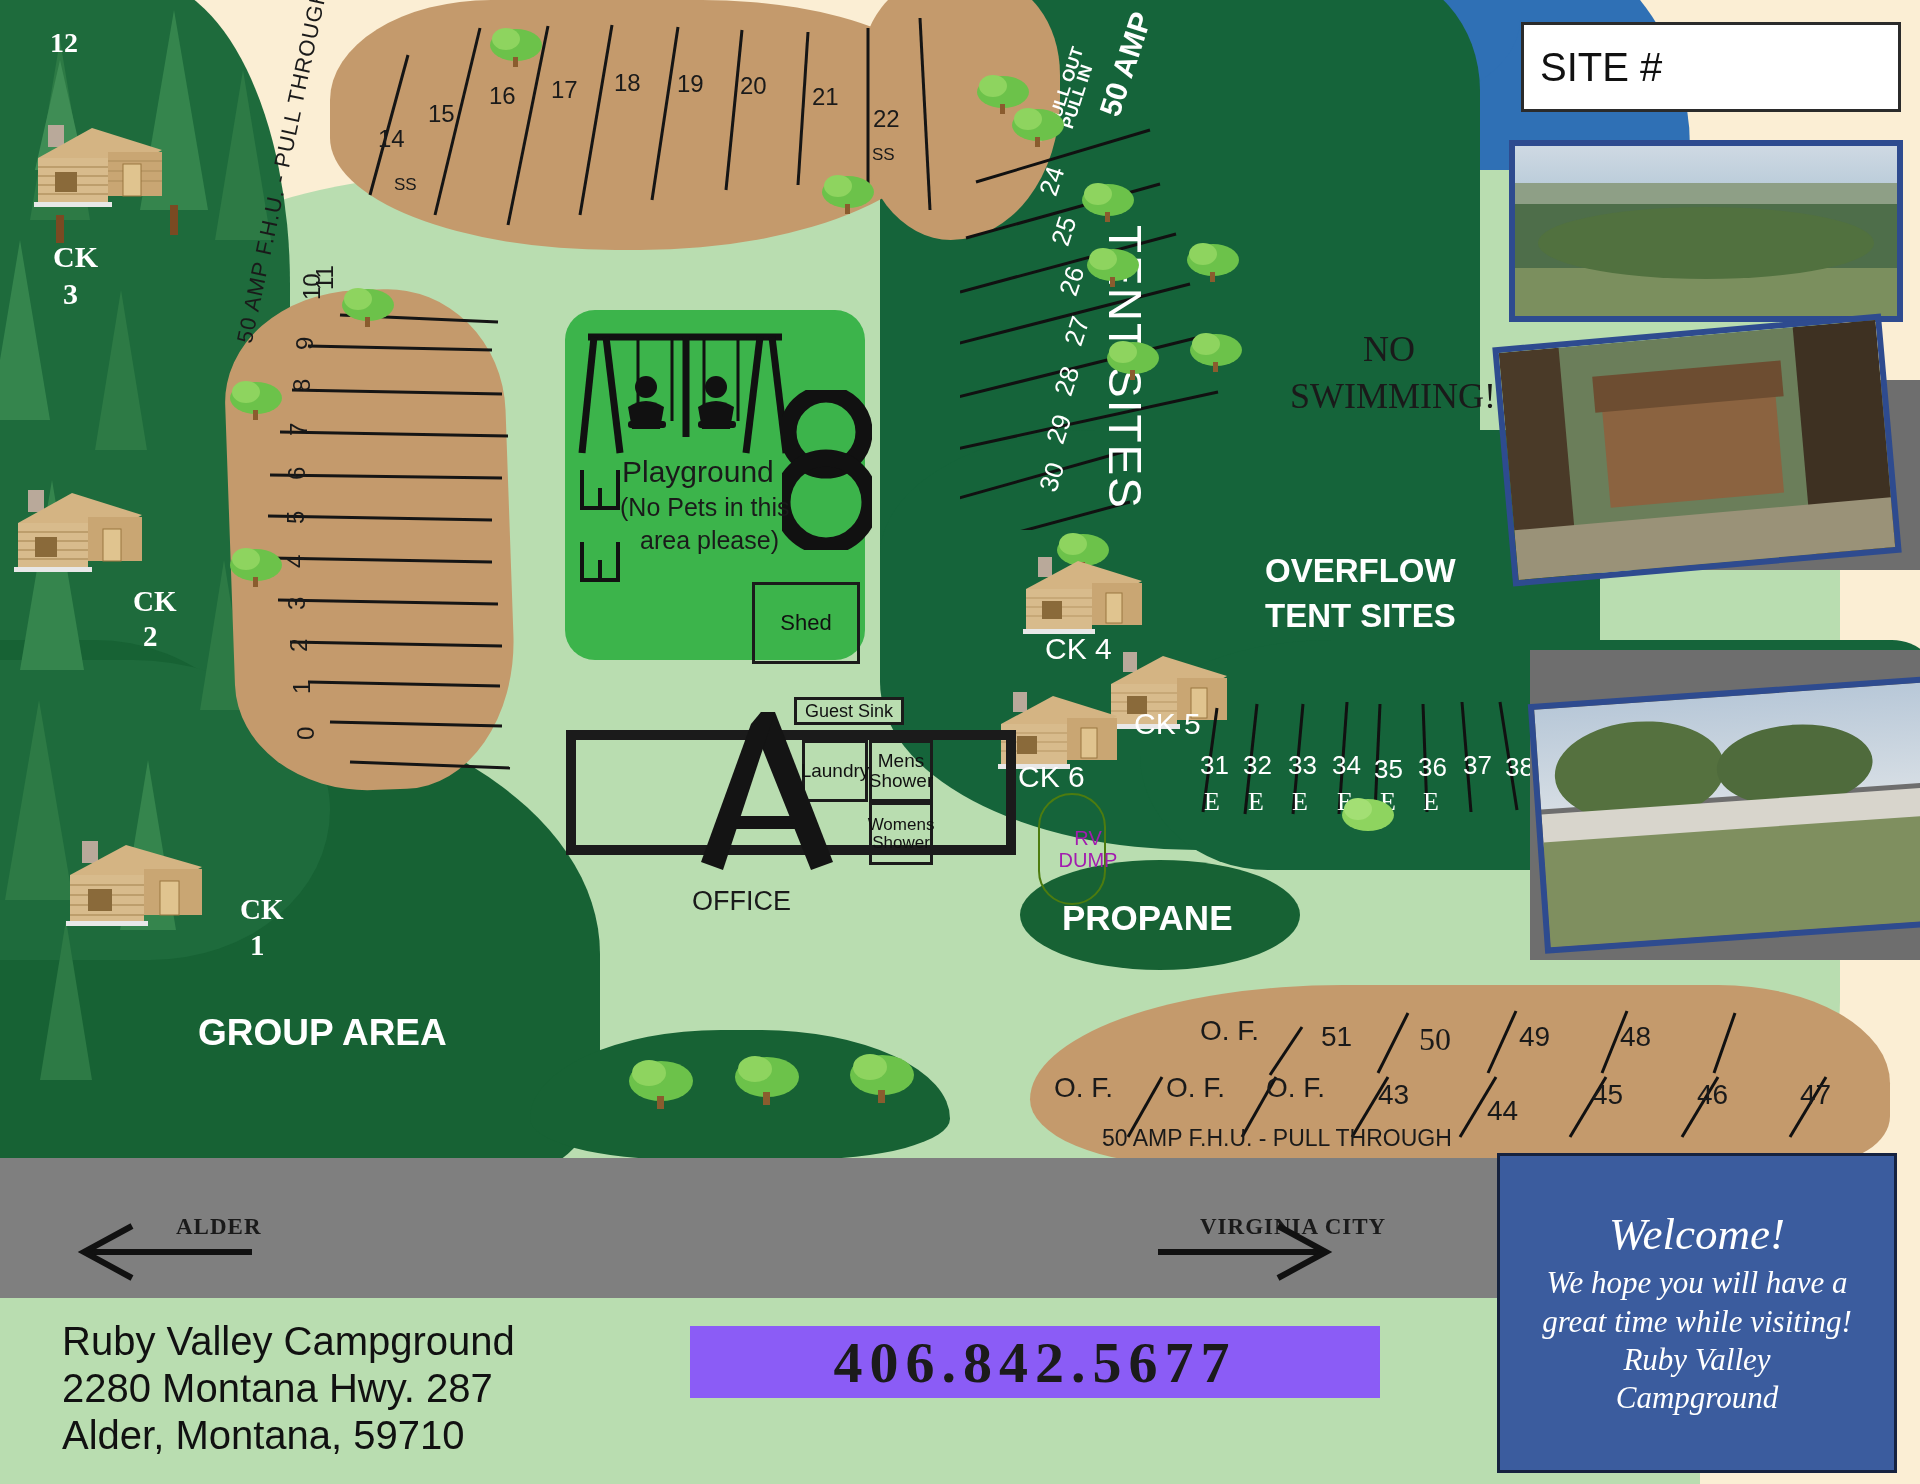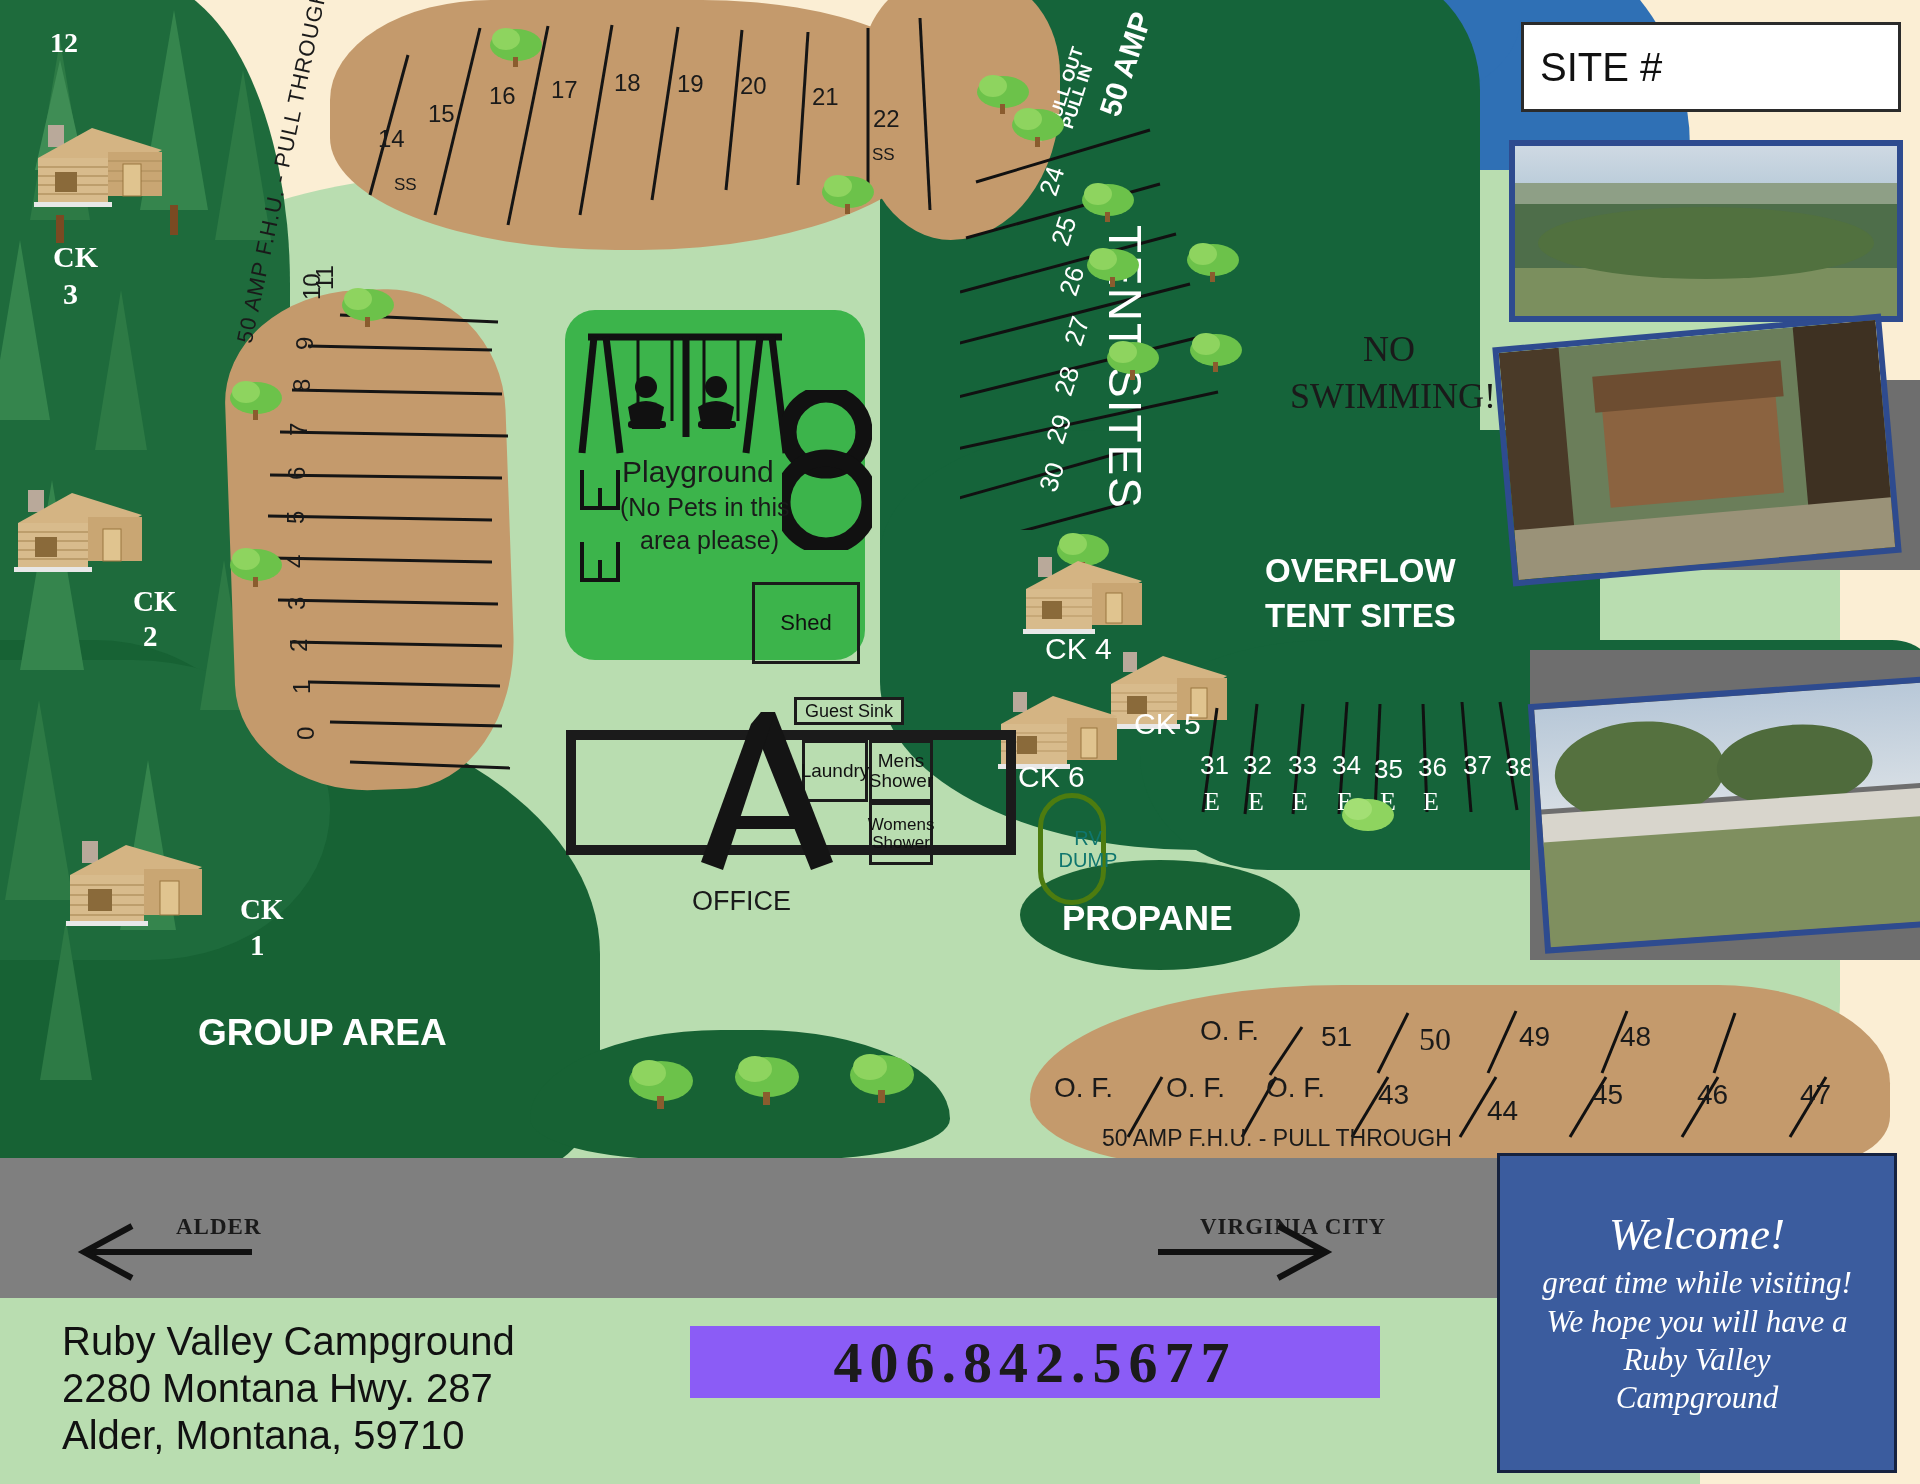--- a/index.html
+++ b/index.html
@@ -173,23 +173,23 @@
   .office-wrap { position:absolute; left:566px; top:730px; }
   .office-outer {
     position:absolute; left:0; top:0; width:450px; height:125px;
     border:10px solid #1b1b1b; background:transparent;
   }
   .cell { position:absolute; border:3px solid #1b1b1b; font-size:19px; color:#111;
           display:flex; align-items:center; justify-content:center; text-align:center; line-height:1.05; }
   .tent-a { position:absolute; left:117px; top:-18px; width:170px; height:158px; }
   .rv-dump {
     position:absolute; left:1038px; top:793px; width:68px; height:112px;
-    border:5px solid #4d7c0f; border-radius:34px;
+    border:2px solid #4d7c0f; border-radius:34px;
     display:flex; align-items:center; justify-content:center;
-    font-size:20px; text-align:center; color:#0f766e; line-height:1.1;padding-left:32px;
+    font-size:20px; text-align:center; color:#a21caf; line-height:1.1;padding-left:32px;
   }
   .shed {
     position:absolute; left:752px; top:582px; width:108px; height:82px;
     border:3px solid #1b1b1b; display:flex; align-items:center; justify-content:center;
     font-size:22px; color:#111;
   }
 
   svg { display:block; }
 </style>
 </head>
@@ -755,19 +755,19 @@
     <div>2280 Montana Hwy. 287</div>
     <div>Alder, Montana, 59710</div>
   </div>
 
   <div class="phone-plate">
     <span class="phone-text">406.842.5677</span>
   </div>
 
   <div class="welcome">
     <div class="w1">Welcome!</div>
+    <div class="wl">We hope you will have a</div>
     <div class="wl">great time while visiting!</div>
-    <div class="wl">We hope you will have a</div>
     <div class="wl">Ruby Valley</div>
     <div class="wl">Campground</div>
   </div>
 
 </div>
 
 </body></html>

